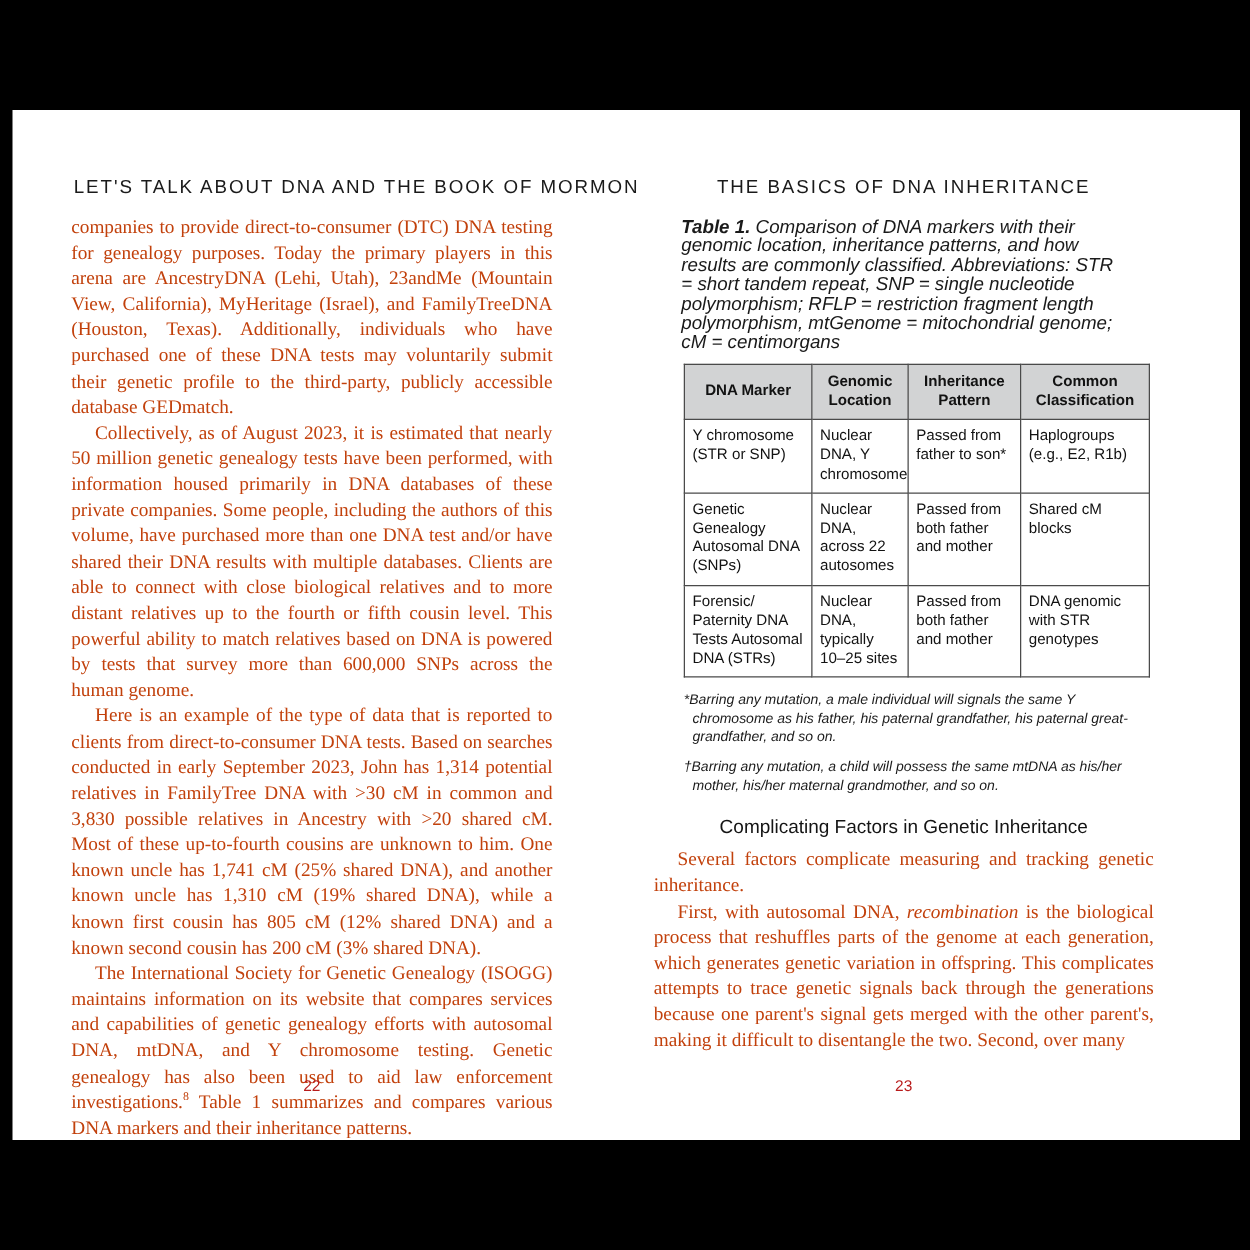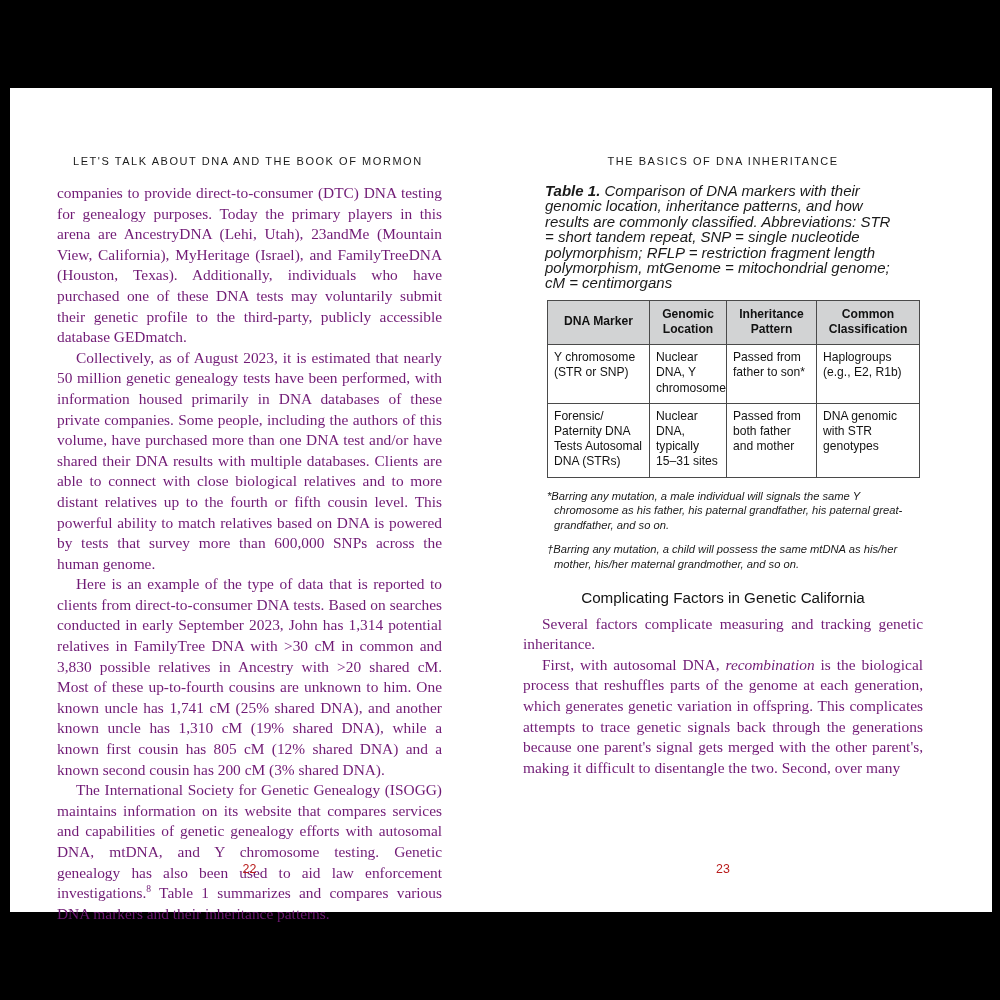--- a/index.html
+++ b/index.html
@@ -36,40 +36,40 @@
     top: 0;
     height: 100%;
     box-sizing: border-box;
   }
   .page.left  { left: 47px;  width: 385px; }
   .page.right { left: 513px; width: 400px; }
 
   
   .running-head {
     font-family: "Liberation Sans", sans-serif;
-    font-size: 11px;
+    font-size: 15px;
     letter-spacing: 1.55px;
     color: #1a1a1a;
-    margin: 16px;
+    margin: 2px;
     padding-top: 51px;
     font-weight: 400;
     white-space: nowrap;
   }
   .page.left .running-head { text-align: left; }
   .page.right .running-head { text-align: center; }
 
   
   .body-col { margin-top: 14px; }
 
   p.body {
     margin: 0;
     font-family: "Liberation Serif", serif;
     font-size: 15.4px;
     line-height: 20.6px;
-    color: #701a75;
+    color: #c2410c;
     text-align: justify;
     text-justify: inter-word;
     hyphens: manual;
   }
   p.body.indent { text-indent: 19px; }
 
   sup.fn {
     font-size: 9.5px;
     vertical-align: super;
     line-height: 0;
@@ -205,34 +205,40 @@
           </tr>
         </thead>
         <tbody>
           <tr>
             <td>Y chromosome (STR or SNP)</td>
             <td>Nuclear DNA, Y chromosome</td>
             <td>Passed from father to son*</td>
             <td>Haplogroups (e.g., E2, R1b)</td>
           </tr>
           <tr>
+            <td>Genetic Genealogy Autosomal DNA (SNPs)</td>
+            <td>Nuclear DNA, across 22 autosomes</td>
+            <td>Passed from both father and mother</td>
+            <td>Shared cM blocks</td>
+          </tr>
+          <tr>
             <td>Forensic/ Paternity DNA Tests Autosomal DNA (STRs)</td>
-            <td>Nuclear DNA, typically 15–31 sites</td>
+            <td>Nuclear DNA, typically 10–25 sites</td>
             <td>Passed from both father and mother</td>
             <td>DNA genomic with STR genotypes</td>
           </tr>
         </tbody>
       </table>
 
       <div class="table-notes">
         <p class="tnote">*Barring any mutation, a male individual will signals the same Y chromosome as his father, his paternal grandfather, his paternal great-grandfather, and so on.</p>
         <p class="tnote">†Barring any mutation, a child will possess the same mtDNA as his/her mother, his/her maternal grandmother, and so on.</p>
       </div>
 
-      <h2 class="subhead">Complicating Factors in Genetic California</h2>
+      <h2 class="subhead">Complicating Factors in Genetic Inheritance</h2>
 
       <div>
         <p class="body indent">Several factors complicate measuring and tracking genetic inheritance.</p>
 
         <p class="body indent"><span>First, with autosomal DNA, </span><em class="term">recombination</em><span> is the biological process that reshuffles parts of the genome at each generation, which generates genetic variation in offspring. This complicates attempts to trace genetic signals back through the generations because one parent's signal gets merged with the other parent's, making it difficult to disentangle the two. Second, over many</span></p>
       </div>
 
       <div class="folio">23</div>
     </div>
 

